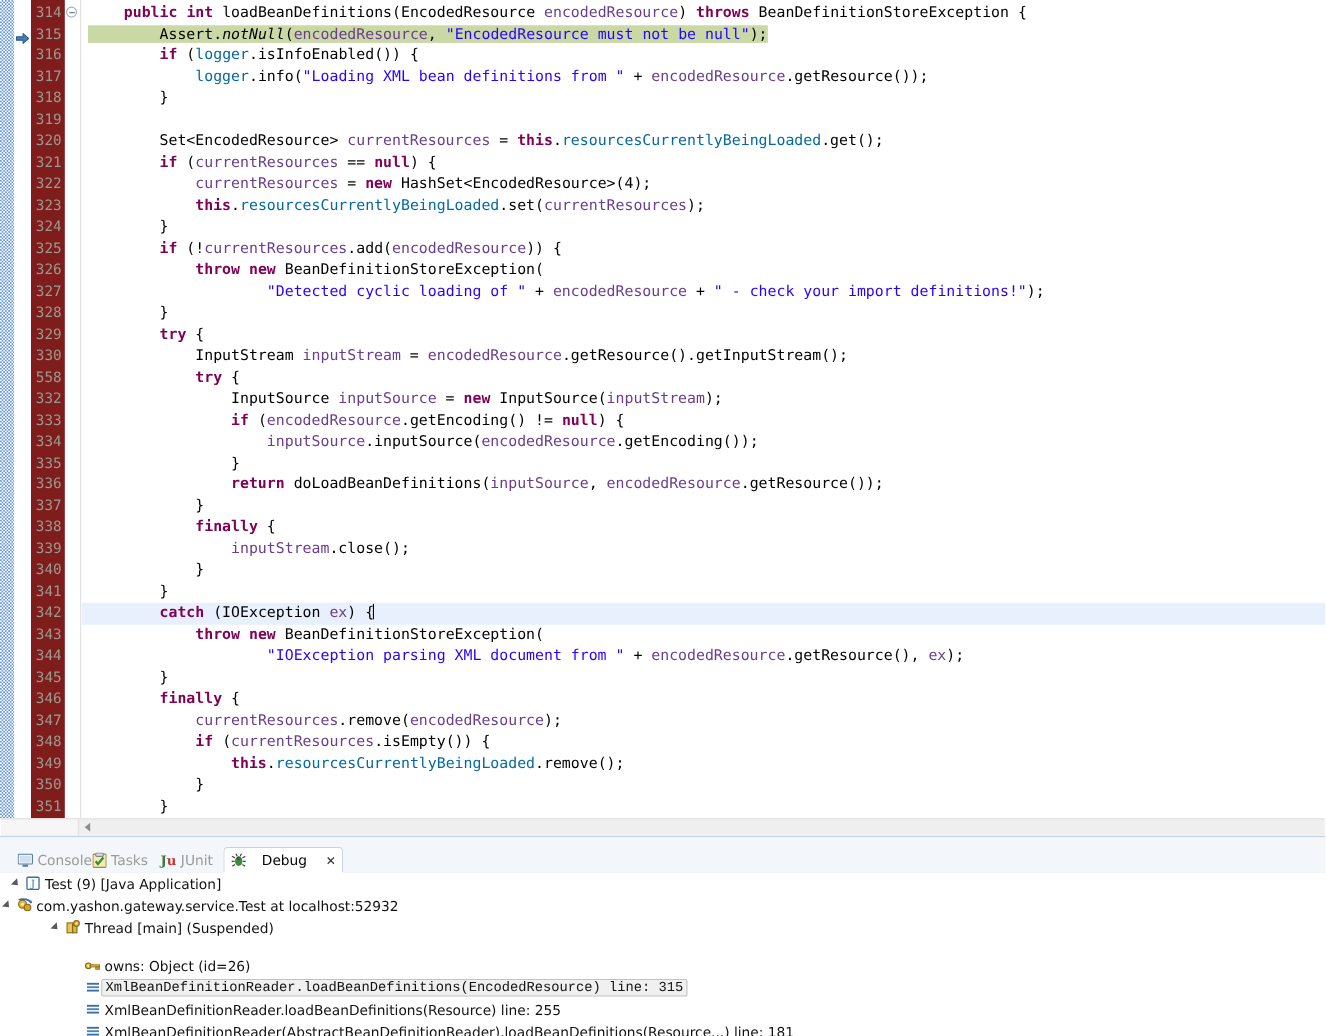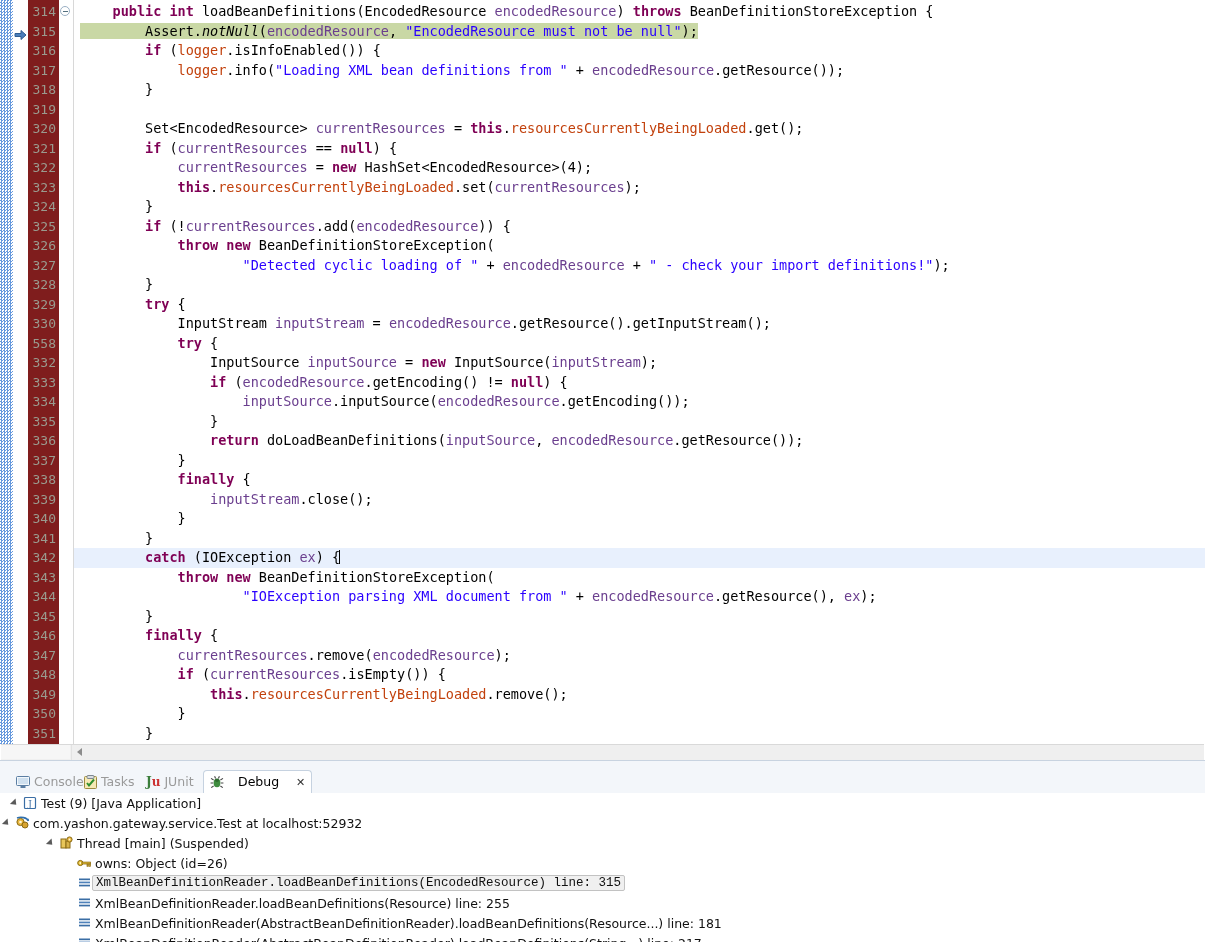--- a/index.html
+++ b/index.html
@@ -120,21 +120,21 @@
     font-size: 13.5px;
     color: #000000;
     padding-left: 6px;
     position: relative;
   }
   .code-line.current { background: #e8f0fd; }
 
   .tok-kw  { color: #7f0055; font-weight: bold; }
   .tok-str { color: #2a00ff; }
   .tok-var { color: #6a3e8e; }
-  .tok-fld { color: #c2410c; }
+  .tok-fld { color: #0369a1; }
   .tok-stat{ color: #000000; font-style: italic; }
   .tok-plain { color: #000000; }
   .hl-match { background: #c9d8a5; }
   .caret {
     display: inline-block;
     width: 0;
     border-left: 1px solid #000;
     height: 14px;
     vertical-align: -2px;
     margin-left: -1px;
@@ -497,21 +497,21 @@
           <span class="tico">
             <svg width="14" height="14" viewBox="0 0 14 14">
               <rect x="2" y="3" width="5" height="9" fill="#e8c65a" stroke="#8a6a14"></rect>
               <rect x="7" y="5" width="4" height="7" fill="#d8b34a" stroke="#8a6a14"></rect>
               <circle cx="10.5" cy="3.5" r="2.6" fill="#e8b63c" stroke="#8a6a14"></circle>
               <circle cx="10.5" cy="3.5" r="0.9" fill="#fff6d8"></circle>
             </svg>
           </span>
           <span class="tlabel2">Thread [main] (Suspended)</span>
         </div>
-        <div class="tnode" style="padding-left: 62px;">
+        <div class="tnode" style="padding-left: 62px; margin-top: 15px;">
           <span class="twist"></span>
           <span class="tico">
             <svg width="15" height="12" viewBox="0 0 15 12">
               <circle cx="3.3" cy="6" r="2.6" fill="#e8c130" stroke="#8a6a14"></circle>
               <circle cx="3.3" cy="6" r="0.9" fill="#fff8dd"></circle>
               <rect x="5" y="5.1" width="8.5" height="1.9" fill="#e8c130" stroke="#8a6a14" stroke-width="0.8"></rect>
               <rect x="10" y="7" width="1.3" height="2.3" fill="#e8c130" stroke="#8a6a14" stroke-width="0.7"></rect>
               <rect x="12.2" y="7" width="1.3" height="2.3" fill="#e8c130" stroke="#8a6a14" stroke-width="0.7"></rect>
             </svg>
           </span>

